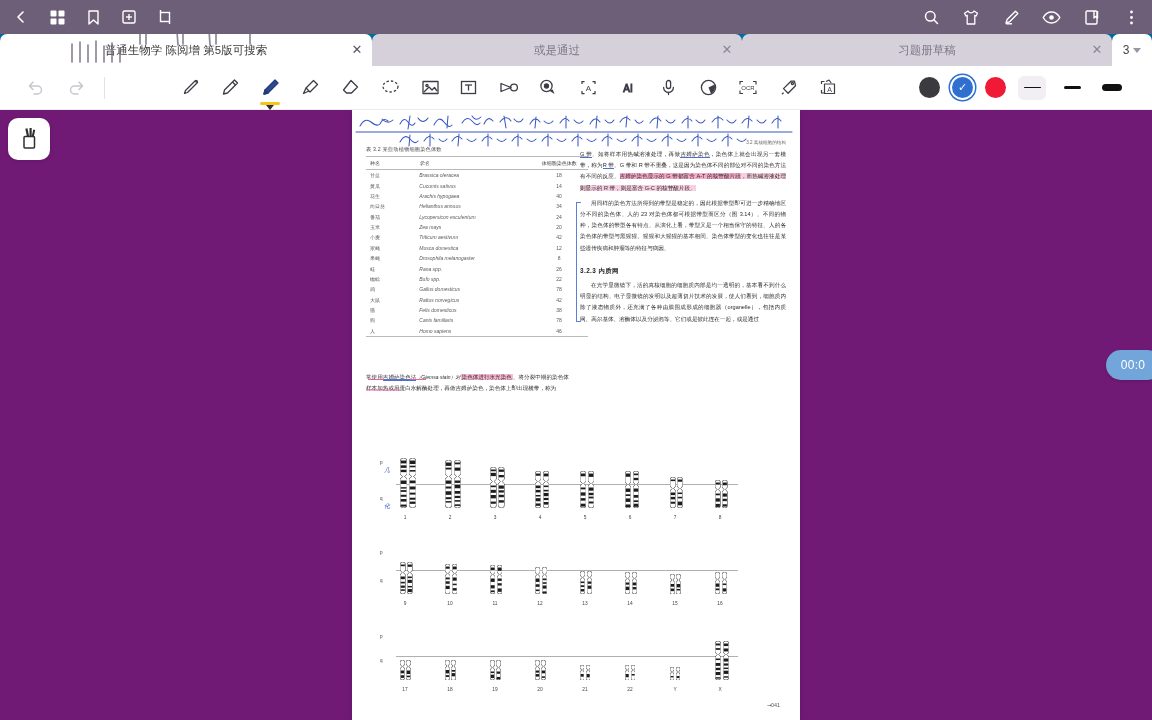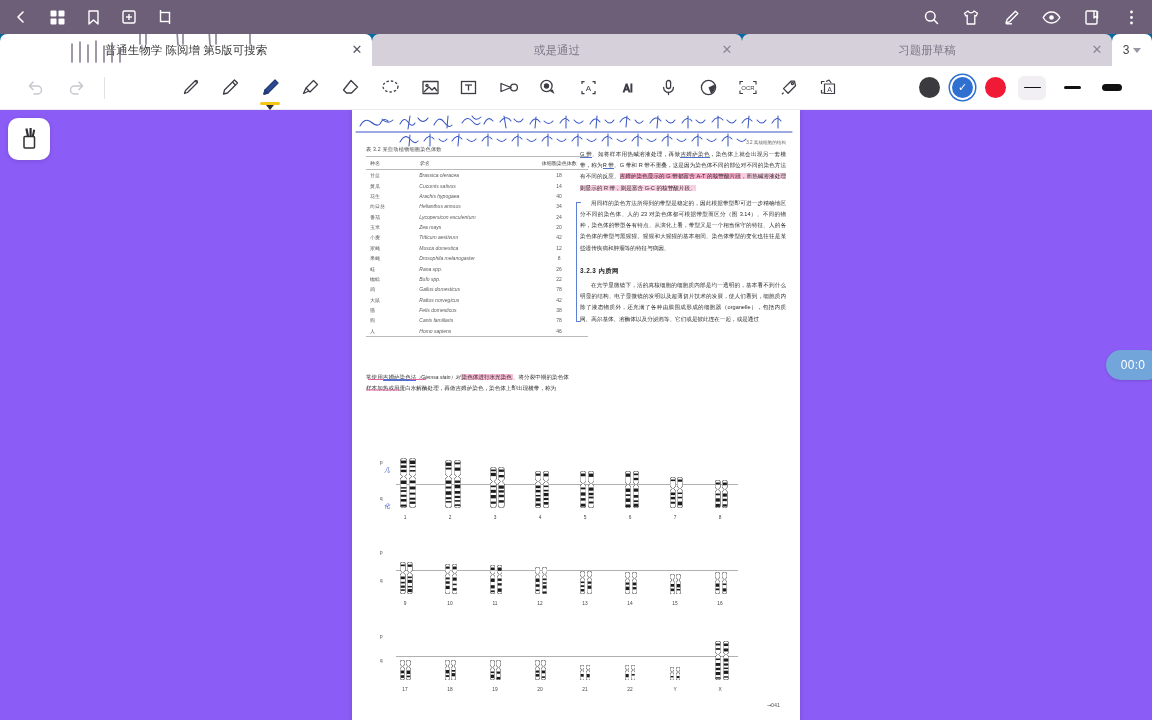--- a/index.html
+++ b/index.html
@@ -94,21 +94,21 @@
   .swatch.sel { box-shadow: 0 0 0 2px #ffffff, 0 0 0 3.5px #2f6fd0; }
   .swatch .chk { position: absolute; inset: 0; display: flex; align-items: center; justify-content: center;
                  color: #fff; font-size: 11px; }
   .width-opt { display: flex; align-items: center; justify-content: center; width: 28px; height: 24px; cursor: pointer; }
   .wbar { background: #111; border-radius: 4px; }
   .width-opt.sel { background: #f1eff3; border-radius: 6px; }
 
   
   #workspace {
     position: absolute; left: 0; top: 110px; right: 0; bottom: 0;
-    background: #8b5cf6;
+    background: #701a75;
     overflow: hidden;
   }
 
   
   #penpanel {
     position: absolute; left: 8px; top: 8px;
     width: 42px; height: 42px; border-radius: 10px;
     background: #ffffff; box-shadow: 0 1px 4px rgba(0,0,0,.13);
     display: flex; align-items: center; justify-content: center;
     cursor: pointer;

